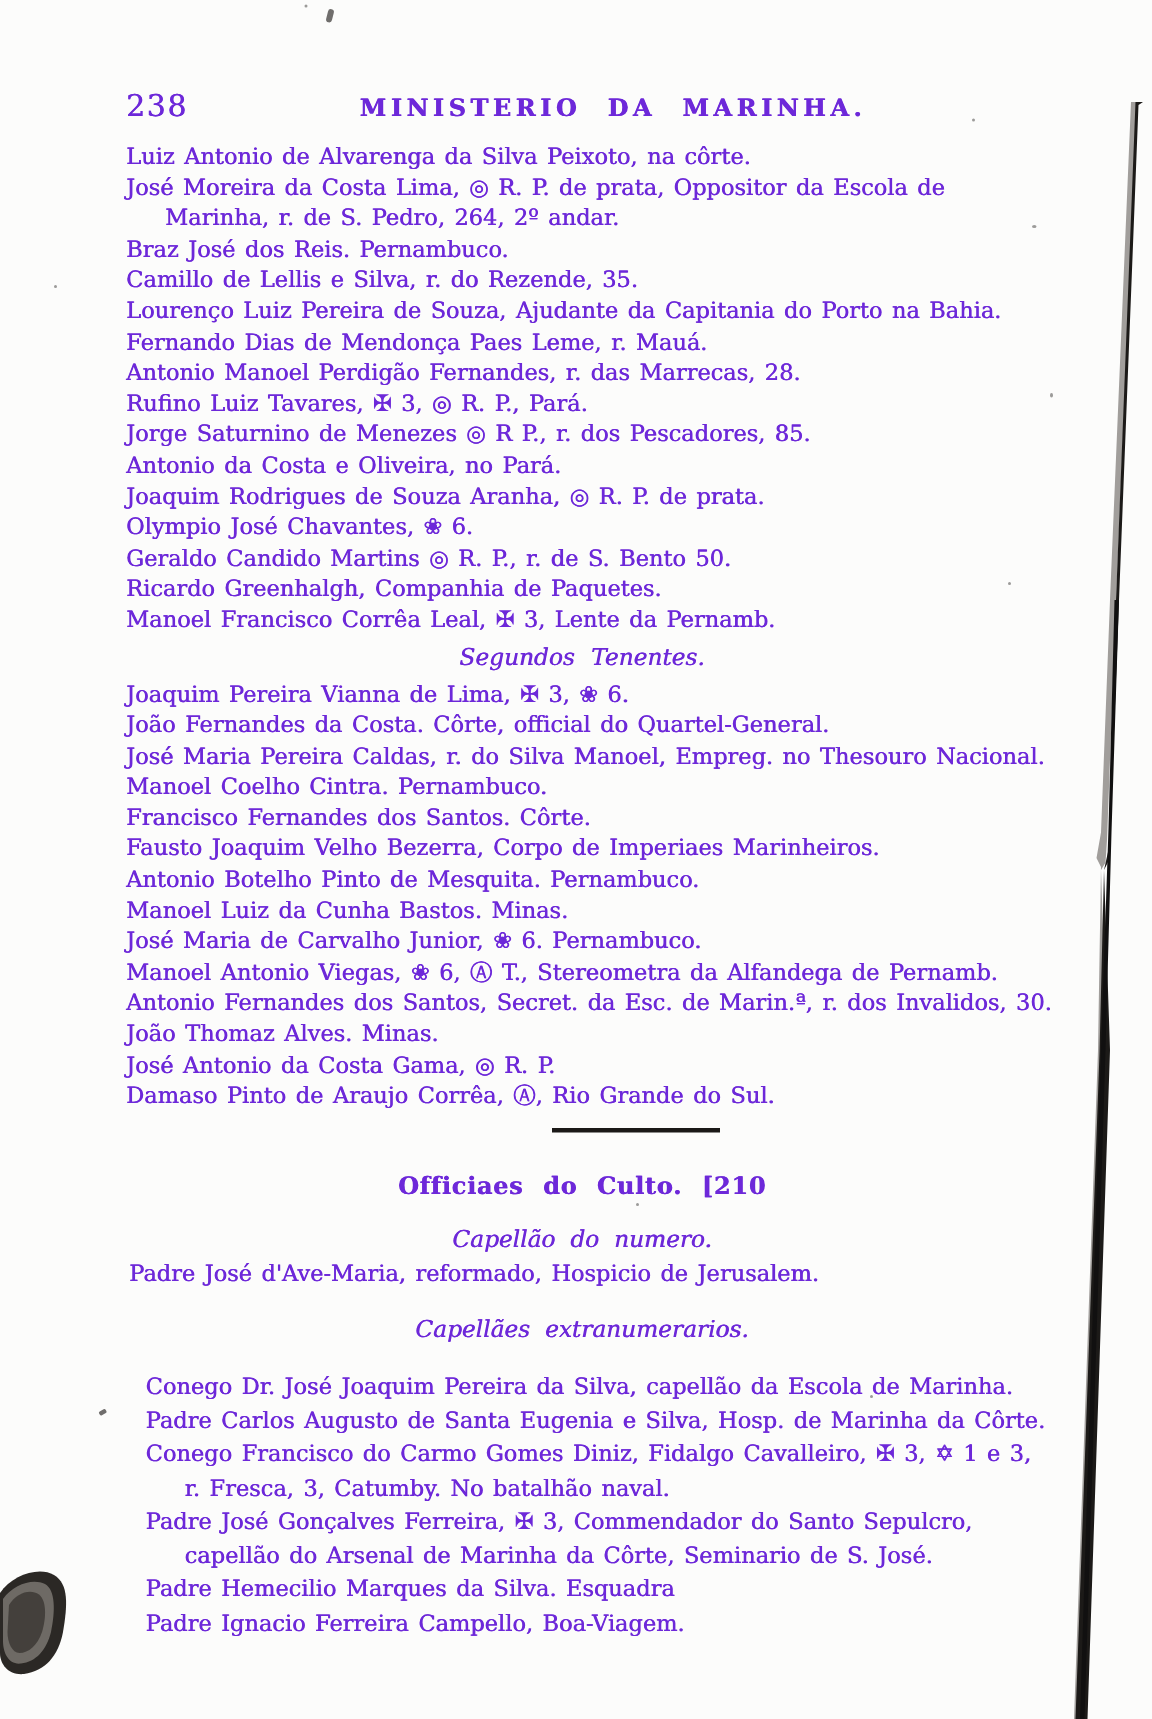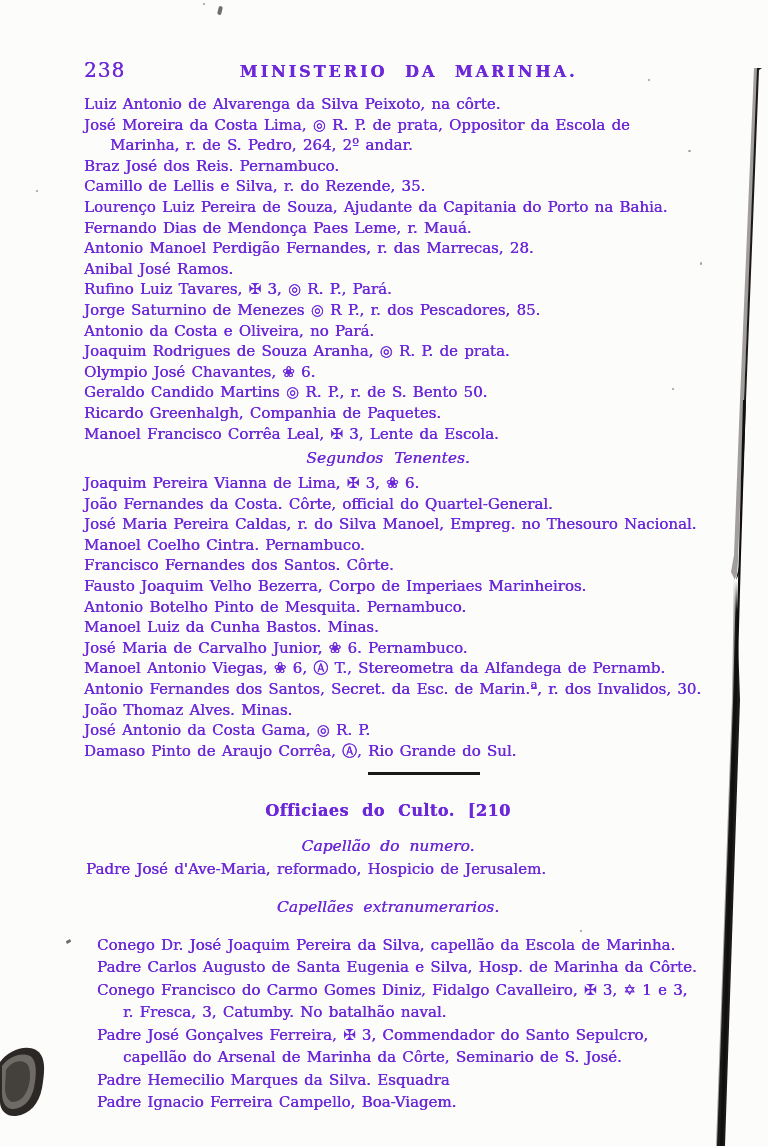--- a/index.html
+++ b/index.html
@@ -80,29 +80,28 @@
     <div class="entry-list">
 
     <div class="entry">Luiz Antonio de Alvarenga da Silva Peixoto, na côrte.</div>
         <div class="entry">José Moreira da Costa Lima, ◎ R. P. de prata, Oppositor da Escola de
 Marinha, r. de S. Pedro, 264, 2º andar.</div>
         <div class="entry">Braz José dos Reis. Pernambuco.</div>
         <div class="entry">Camillo de Lellis e Silva, r. do Rezende, 35.</div>
         <div class="entry">Lourenço Luiz Pereira de Souza, Ajudante da Capitania do Porto na Bahia.</div>
         <div class="entry">Fernando Dias de Mendonça Paes Leme, r. Mauá.</div>
         <div class="entry">Antonio Manoel Perdigão Fernandes, r. das Marrecas, 28.</div>
-        <div class="entry">Anibal José Ramos.</div>
         <div class="entry">Rufino Luiz Tavares, ✠ 3, ◎ R. P., Pará.</div>
         <div class="entry">Jorge Saturnino de Menezes ◎ R P., r. dos Pescadores, 85.</div>
         <div class="entry">Antonio da Costa e Oliveira, no Pará.</div>
         <div class="entry">Joaquim Rodrigues de Souza Aranha, ◎ R. P. de prata.</div>
         <div class="entry">Olympio José Chavantes, ❀ 6.</div>
         <div class="entry">Geraldo Candido Martins ◎ R. P., r. de S. Bento 50.</div>
         <div class="entry">Ricardo Greenhalgh, Companhia de Paquetes.</div>
-        <div class="entry">Manoel Francisco Corrêa Leal, ✠ 3, Lente da Escola.</div>
+        <div class="entry">Manoel Francisco Corrêa Leal, ✠ 3, Lente da Pernamb.</div>
       </div>
 
     <div class="section-heading">Segundos Tenentes.</div>
 
     <div class="entry-list">
 
     <div class="entry">Joaquim Pereira Vianna de Lima, ✠ 3, ❀ 6.</div>
         <div class="entry">João Fernandes da Costa. Côrte, official do Quartel-General.</div>
         <div class="entry">José Maria Pereira Caldas, r. do Silva Manoel, Empreg. no Thesouro Nacional.</div>
         <div class="entry">Manoel Coelho Cintra. Pernambuco.</div>

